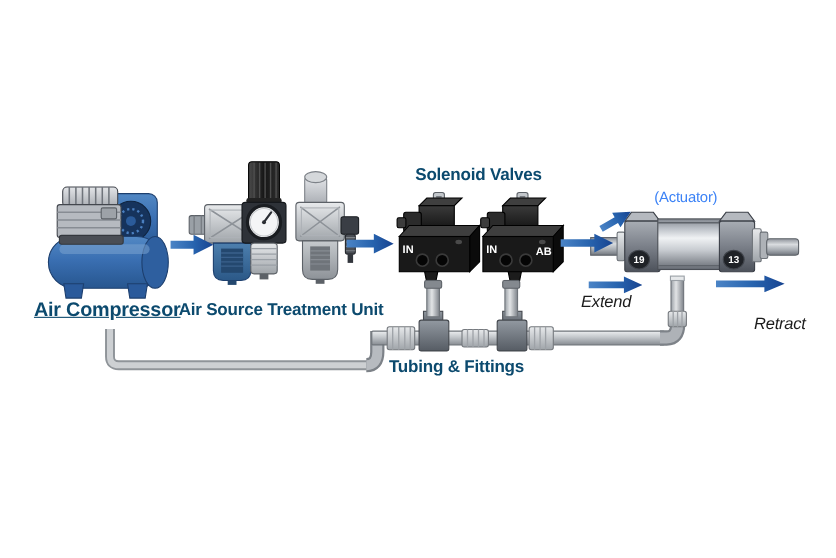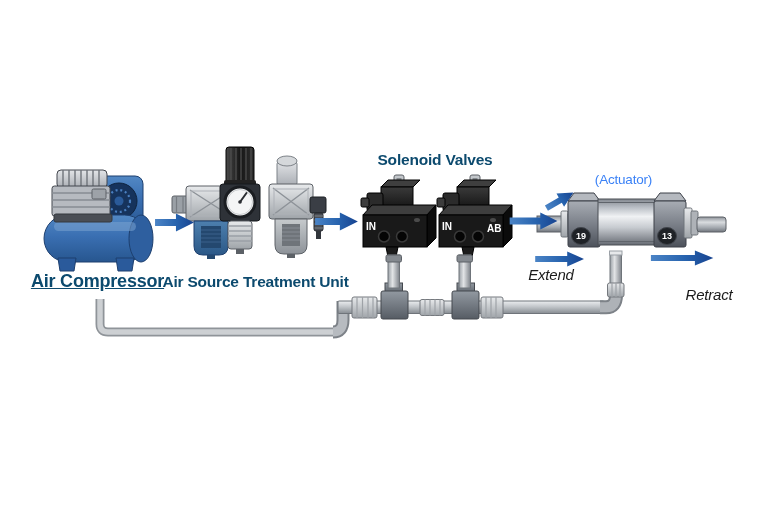--- a/index.html
+++ b/index.html
@@ -315,20 +315,21 @@
       <path d="M 512 64.3 L 518 64.3 Q 528 64.3 528 52 L 528 46" fill="none" stroke="#7d8288" stroke-width="14"></path>
       <path d="M 512 64.3 L 518 64.3 Q 528 64.3 528 52 L 528 46" fill="none" stroke="#aeb2b7" stroke-width="10"></path>
     </g>
     <g>
       <rect x="522" y="10" width="11.5" height="34" fill="url(#riserGrad)" stroke="#6f747a"></rect>
       <rect x="521.5" y="8" width="12.5" height="4" fill="#e6e8ea" stroke="#9aa0a6"></rect>
       <rect x="519.5" y="40" width="16.5" height="14" rx="2" fill="url(#nutGrad)" stroke="#75797e"></rect>
       <path d="M 524 40 V 54 M 528 40 V 54 M 532 40 V 54" stroke="#9ea2a7" stroke-width="1.2"></path>
     </g>
   </svg>
+  <div class="label" style="left:345px; top:325px; width:140px;">Tubing &amp; Fittings</div>
 
   <svg class="abs" style="left:154px; top:213px;" width="42" height="19" viewBox="0 0 42 20">
     <polygon points="0,6.2 22,6.2 22,0.5 41,10 22,19.5 22,13.8 0,13.8" fill="url(#arrowGrad)"></polygon>
   </svg>
   <svg class="abs" style="left:314px; top:212px;" width="46" height="19" viewBox="0 0 46 20">
     <polygon points="0,6.2 26,6.2 26,0.5 45,10 26,19.5 26,13.8 0,13.8" fill="url(#arrowGrad)"></polygon>
   </svg>
   <svg class="abs" style="left:507px; top:212px;" width="54" height="18" viewBox="0 0 54 20">
     <polygon points="0,6.2 34,6.2 34,0.5 53,10 34,19.5 34,13.8 0,13.8" fill="url(#arrowGrad)"></polygon>
   </svg>

